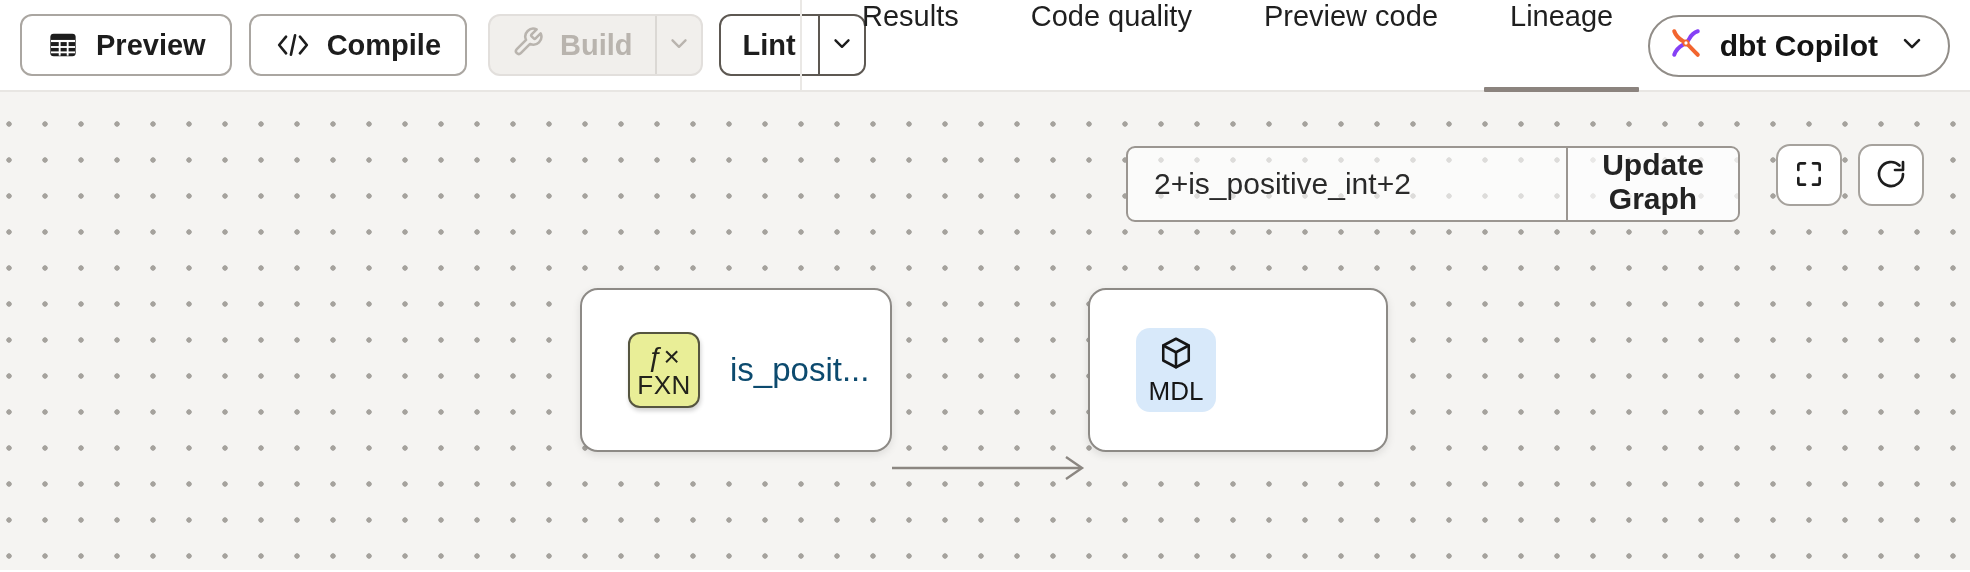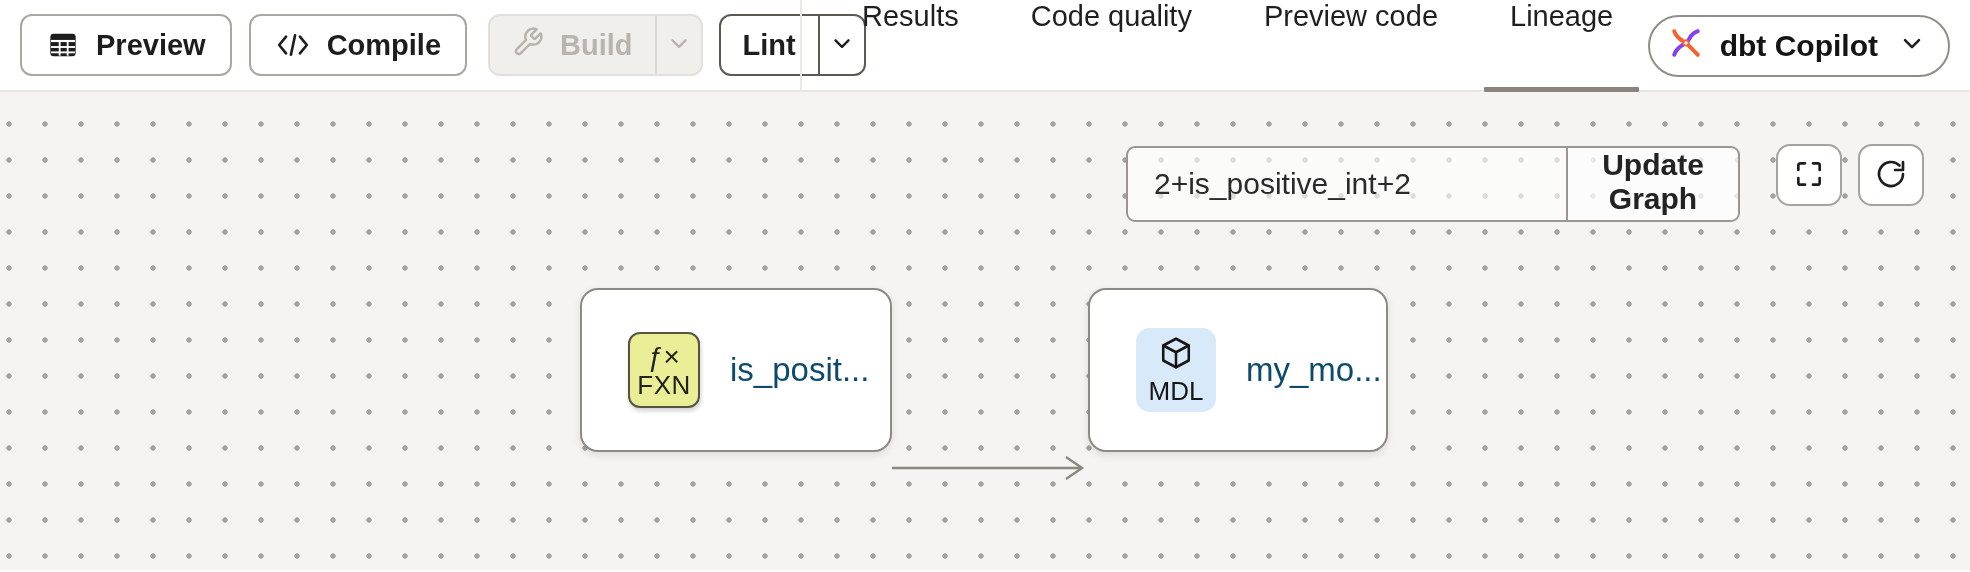--- a/index.html
+++ b/index.html
@@ -220,16 +220,15 @@
     <div class="badge-mdl">
       <span>
         <svg width="36" height="36" viewBox="0 0 24 24" fill="none" stroke="#161616" stroke-width="1.7" stroke-linecap="round" stroke-linejoin="round">
           <path d="M12 2.5 L20.5 7 V17 L12 21.5 L3.5 17 V7 Z"></path>
           <polyline points="3.5,7 12,11.5 20.5,7"></polyline>
           <line x1="12" y1="11.5" x2="12" y2="21.5"></line>
         </svg>
       </span>
       <span class="sub">MDL</span>
     </div>
-    <span class="node-label">my_mo...</span>
   </div>
 
 </div>
 
 </body></html>

